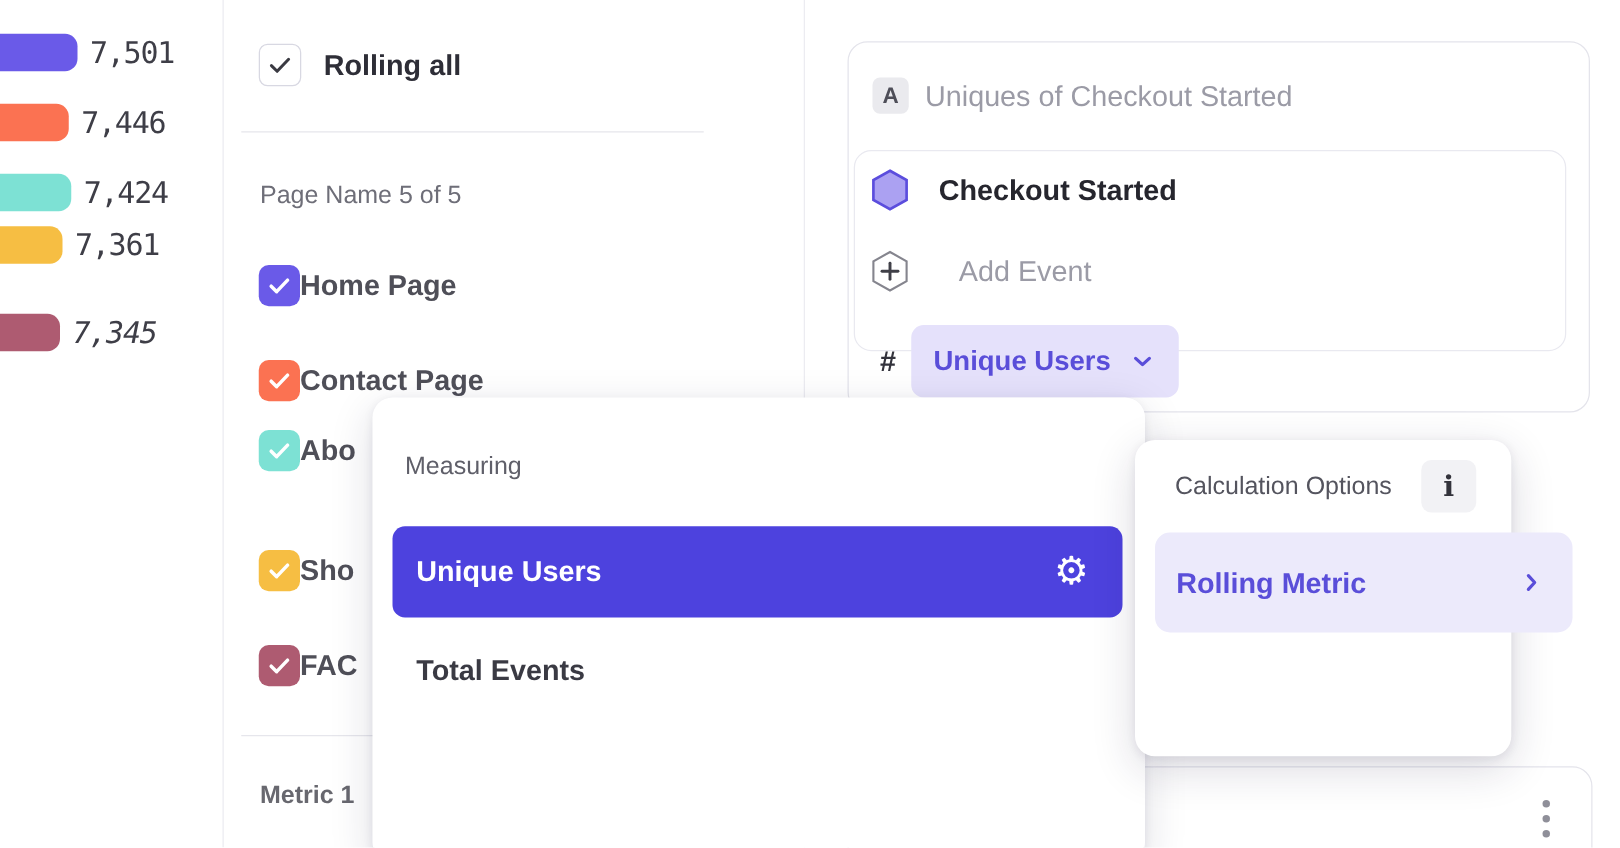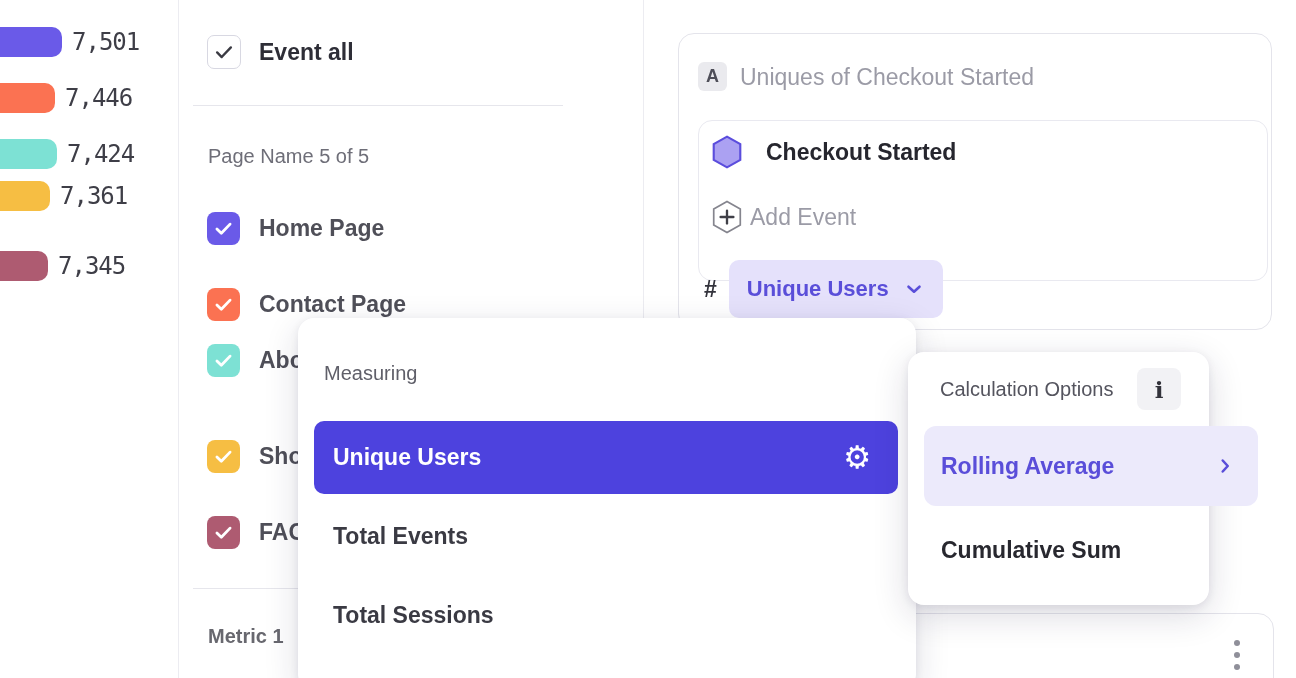--- a/index.html
+++ b/index.html
@@ -18,21 +18,21 @@
   .vdiv.d1 { left:178px; }
   .vdiv.d2 { left:643px; }
 
   
   .legend { position:absolute; left:0; top:0; }
   .legend-row { position:absolute; left:0; height:30px; display:flex; align-items:center; }
   .legend-row:nth-child(1){ top:27px; }
   .legend-row:nth-child(2){ top:83px; }
   .legend-row:nth-child(3){ top:139px;justify-content:center; }
   .legend-row:nth-child(4){ top:181px; }
-  .legend-row:nth-child(5){ top:251px; }
+  .legend-row:nth-child(5){ top:251px;font-style:italic; }
   .legend-bar { height:30px; border-radius:0 10px 10px 0; }
   .legend-value {
     margin-left:10px;
     font-family:"DejaVu Sans Mono", monospace;
     font-size:24px; color:#3e3e47; letter-spacing:-1px;
   }
 
   
   .selectall-row { position:absolute; left:207px; top:35px; display:flex; align-items:center; }
   .cb-outline {
@@ -51,45 +51,45 @@
   .check-row { position:absolute; left:207px; display:flex; align-items:center; }
   .check-row:nth-child(1){ top:212px; }
   .check-row:nth-child(2){ top:288px; }
   .check-row:nth-child(3){ top:344px; }
   .check-row:nth-child(4){ top:440px; }
   .check-row:nth-child(5){ top:516px; }
   .cb-filled {
     width:33px; height:33px; border-radius:8px;
     display:flex; align-items:center; justify-content:center;
   }
-  .check-label { margin-left:19px; font-size:23px; font-weight:600; color:#4f4f58; white-space:nowrap; }
+  .check-label { font-size:23px; font-weight:600; color:#4f4f58; white-space:nowrap; }
 
   .metric-label { position:absolute; left:208px; top:625px; font-size:20px; font-weight:600; color:#68686f; }
 
   
   .query-card {
     position:absolute; left:678px; top:33px; width:594px; height:297px;
     background:#fff; border:1px solid #e4e4eb; border-radius:16px;
   }
   .series-badge {
     position:absolute; left:19px; top:28px; width:29px; height:29px;
     background:#eaeaee; border-radius:6px;
     display:flex; align-items:center; justify-content:center;
     font-size:18px; font-weight:700; color:#4e4e58;
   }
   .series-placeholder { position:absolute; left:61px; top:30px; font-size:23px; color:#9b9ba6; }
   .event-card {
-    position:absolute; left:19px; top:86px; width:570px; height:161px;
+    position:absolute; left:4px; top:86px; width:570px; height:161px;
     border:1px solid #e9e9f0; border-radius:14px; background:#fff;
   }
   .event-row { position:absolute; left:13px; display:flex; align-items:center; }
   .event-row.main { top:14px; }
   .event-row.add { top:79px; }
   .event-name { margin-left:24px; font-size:23px; font-weight:700; color:#26262e; }
-  .add-event-label { margin-left:8px; font-size:23px; font-weight:500; color:#9b9ba6; }
+  .add-event-label { margin-left:40px; font-size:23px; font-weight:500; color:#9b9ba6; }
   .measure-row { position:absolute; left:25px; top:226px; display:flex; align-items:center; }
   .measure-symbol { font-size:23px; font-weight:700; color:#33333c; }
   .measure-chip {
     margin-left:12px; height:58px; padding:0 18px; border-radius:10px;
     display:flex; align-items:center; gap:14px;
     font-size:22px; font-weight:600;
   }
 
   
   .bottom-card {
@@ -176,21 +176,21 @@
       <div class="legend-value">7,345</div>
     </div>
   </div>
 
   <div class="selectall-row">
     <div class="cb-outline">
       <svg width="22" height="22" viewBox="0 0 24 24">
         <polyline points="4.5,12.5 9.5,17.5 19.5,7" fill="none" stroke="#3a3a42" stroke-width="2.6" stroke-linecap="round" stroke-linejoin="round"></polyline>
       </svg>
     </div>
-    <span class="selectall-label">Event all</span>
+    <span class="selectall-label">Rolling all</span>
   </div>
 
   <div class="hdiv top"></div>
   <div class="group-label">Page Name 5 of 5</div>
 
   <div class="check-list">
     <div class="check-row">
       <div class="cb-filled" style="background: rgb(106, 90, 232);">
         <svg width="21" height="21" viewBox="0 0 24 24">
           <polyline points="4.5,12.5 9.5,17.5 19.5,7" fill="none" stroke="#ffffff" stroke-width="3.2" stroke-linecap="round" stroke-linejoin="round"></polyline>
@@ -280,35 +280,29 @@
       <span class="measuring-title">Measuring</span>
     </div>
 
     <div class="menu-option selected" style="background: rgb(77, 66, 222);">
       <span class="opt-label">Unique Users</span>
       <span class="gear-glyph">⚙</span>
     </div>
     <div class="menu-option plain o2">
       <span class="opt-label">Total Events</span>
     </div>
-    <div class="menu-option plain o3">
-      <span class="opt-label">Total Sessions</span>
-    </div>
   </div>
 
   <div class="calc-menu">
     <div class="calc-header">
       <span class="calc-title">Calculation Options</span>
       <div class="info-btn">i</div>
     </div>
 
     <div class="calc-option highlighted" style="background: rgb(236, 234, 251);">
-      <span class="calc-label" style="color: rgb(90, 78, 217);">Rolling Average</span>
+      <span class="calc-label" style="color: rgb(90, 78, 217);">Rolling Metric</span>
       <svg width="22" height="22" viewBox="0 0 24 24">
         <polyline points="9.5,6 15,12 9.5,18" fill="none" stroke="#5a4ed9" stroke-width="2.8" stroke-linecap="round" stroke-linejoin="round"></polyline>
       </svg>
     </div>
-    <div class="calc-option plain">
-      <span class="calc-label">Cumulative Sum</span>
-    </div>
   </div>
 
 </div>
 
 </body></html>

